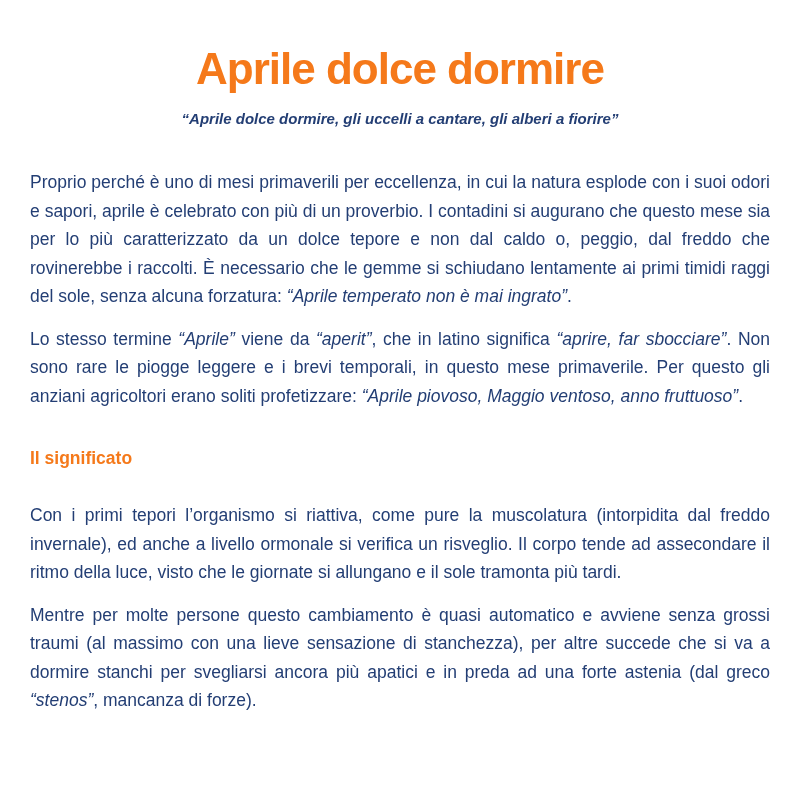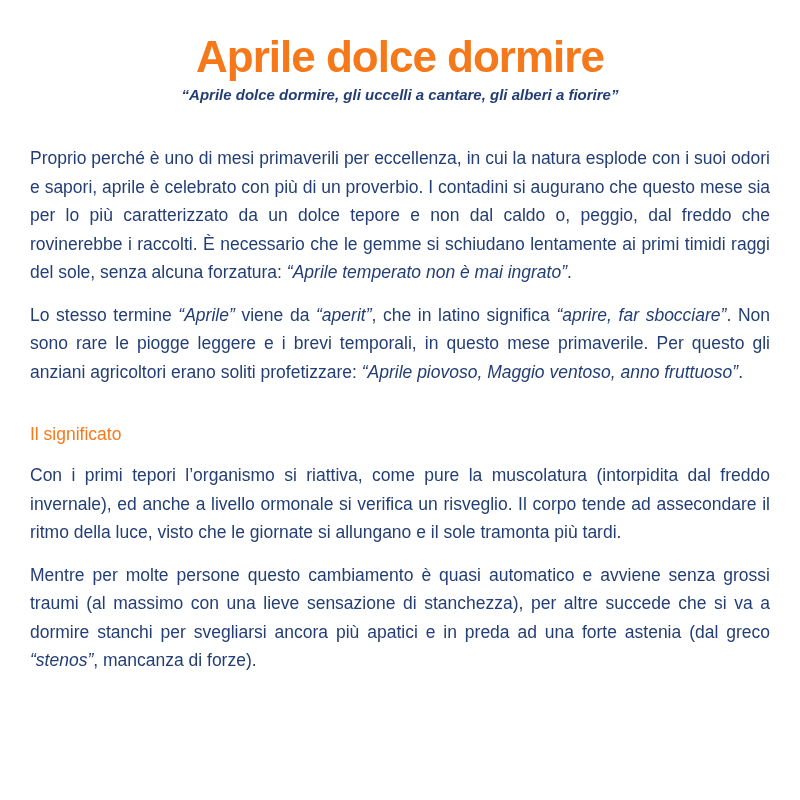--- a/index.html
+++ b/index.html
@@ -13,49 +13,49 @@
     height: 800px;
     background: #ffffff;
     overflow: hidden;
     font-family: "Liberation Sans", sans-serif;
     box-sizing: border-box;
   }
   .doc {
     padding: 0 30px;
   }
   h1.title {
-    margin: 32px 0 0 0;
+    margin: 44px 0 0 0;
     text-align: center;
     font-size: 44px;
     font-weight: 700;
     letter-spacing: -1px;
     color: var(--accent-orange, #f5791a);
   }
   .subtitle {
-    margin-top: 4px;
+    margin-top: 16px;
     text-align: center;
     font-size: 15px;
     font-style: italic;
     font-weight: 700;
     color: var(--body-navy, #233e74);
   }
   p.body {
     margin: 8px 0 14px 0;
     text-align: justify;
     font-size: 17.5px;
     line-height: 28.5px;
     color: var(--body-navy, #233e74);
   }
   p.body.first {
     margin-top: 41px;
   }
   h2.section-heading {
-    margin: 38px 0 16px 0;
+    margin: 38px 0 32px 0;
     font-size: 17.5px;
-    font-weight: 400;
+    font-weight: 700;
     color: var(--accent-orange, #f5791a);
   }
   .it { font-style: italic; }
   .bd { font-weight: 400; }
 </style>
 </head>
 <body>
 
 <div class="page">
   <div class="doc">

